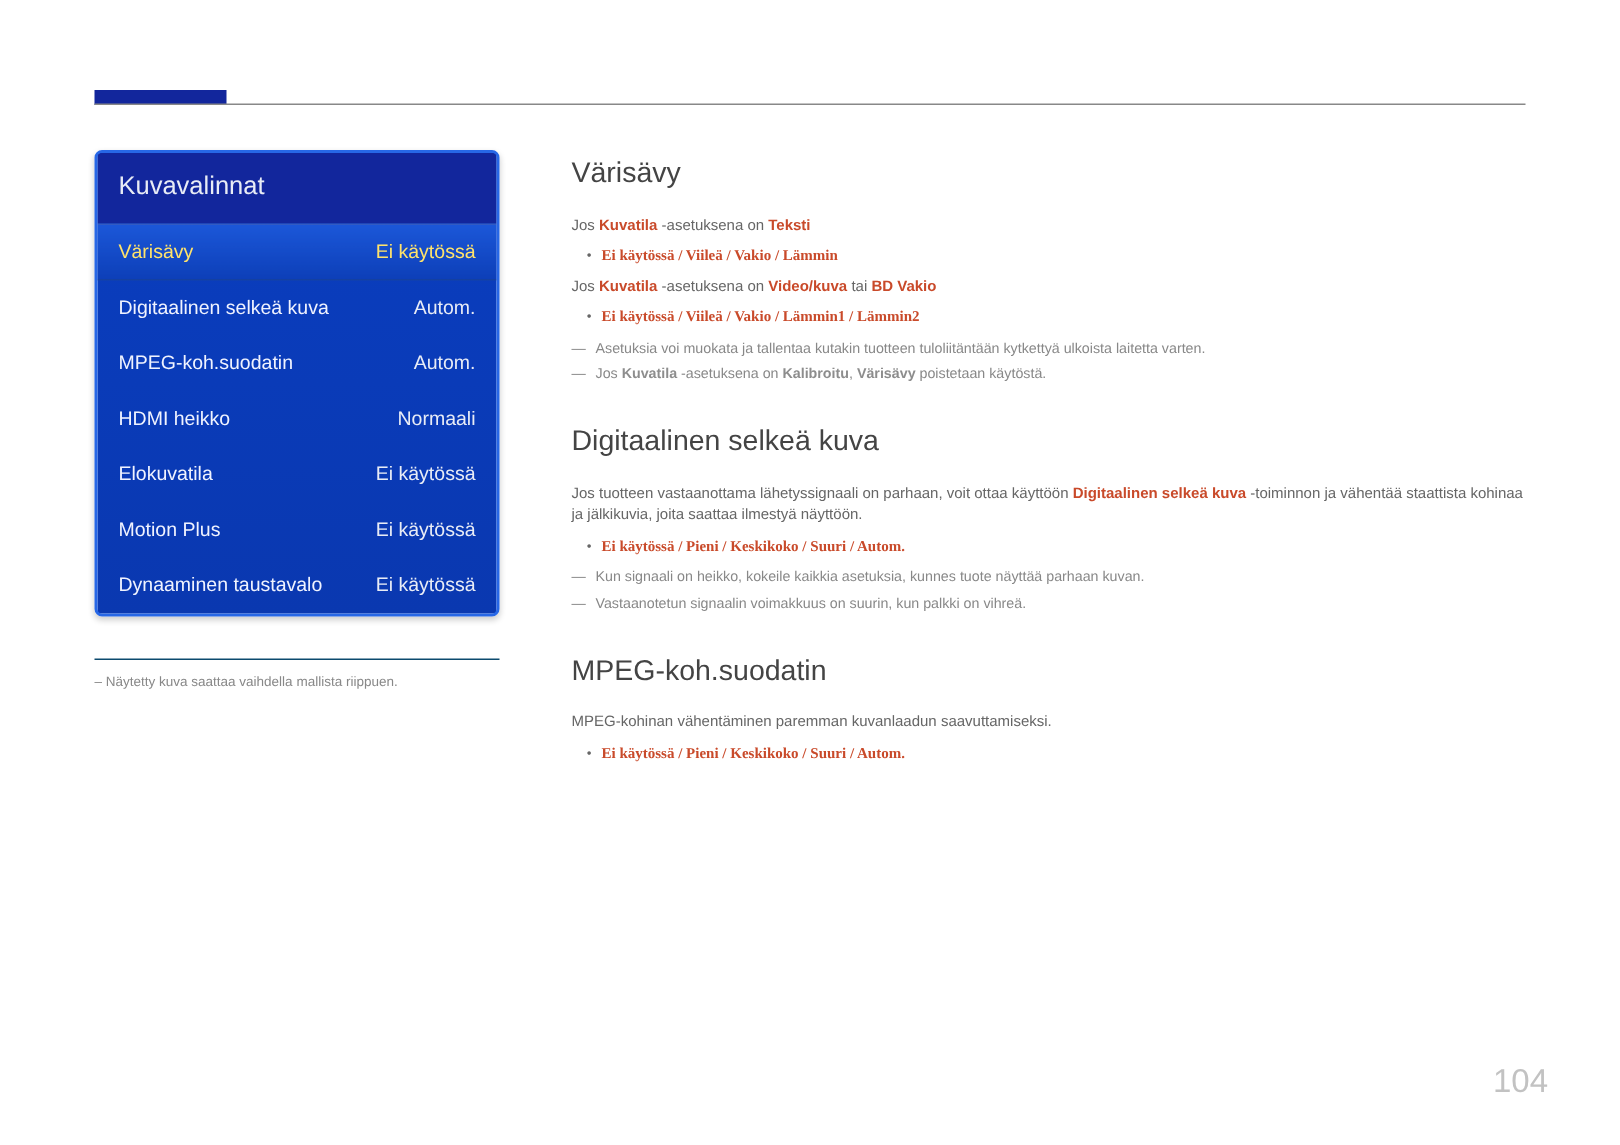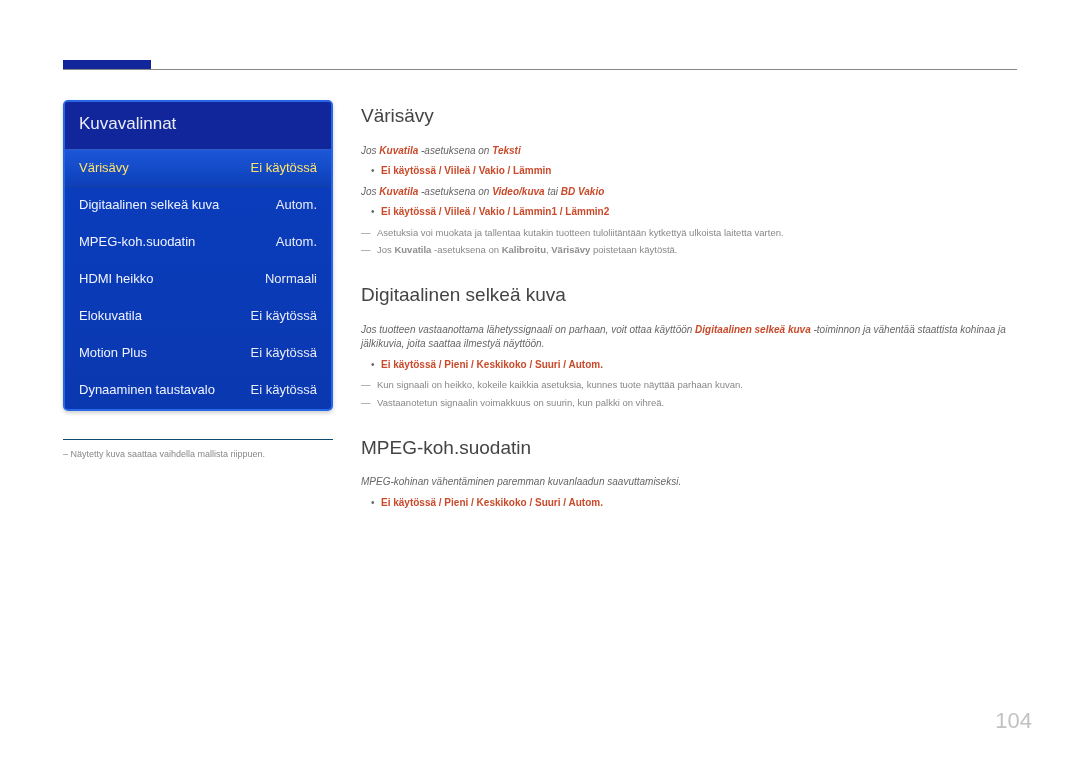--- a/index.html
+++ b/index.html
@@ -28,21 +28,21 @@
     right: 63px;
     border-top: 1px solid #888;
   }
 
   .layout {
     position: absolute;
     top: 100px;
     left: 63px;
     right: 63px;
     display: flex;
-    gap: 28px;
+    gap: 48px;
   }
 
   
   .menu {
     width: 270px;
     border: 2px solid #2767e6;
     border-radius: 5px;
     overflow: hidden;
     background: linear-gradient(#0a3ec0, #0a38b0);
     box-shadow: 0 2px 4px rgba(0,0,0,.2);
@@ -85,22 +85,22 @@
   .content { flex: 1; color: #555; padding-top: 2px; }
   h2 {
     font-size: 19px;
     font-weight: 400;
     color: #444;
     margin-bottom: 14px;
     margin-top: 24px;
   }
   .content > .section:first-child h2 { margin-top: 0; }
 
-  .content p { font-size: 10px; color: #666; margin-bottom: 6px; font-style: italic; }
-  .content ul { list-style: none; margin-bottom: 6px; }
+  .content p { font-size: 10px; color: #666; margin-bottom: 6px; }
+  .content ul { list-style: none; margin-bottom: 6px; font-family: Liberation Serif, serif; }
   .content ul li { font-size: 10px; color: #666; padding-left: 20px; position: relative; margin-bottom: 4px; }
   .content ul li::before { content: "•"; position: absolute; left: 10px; }
   .bold-red { color: #c94a2a; font-weight: 600; }
   .bold-gray { color: #8d8d8d; font-weight: 600; }
 
   .dash-item {
     position: relative;
     font-size: 9.5px;
     color: #888;
     padding-left: 16px;

